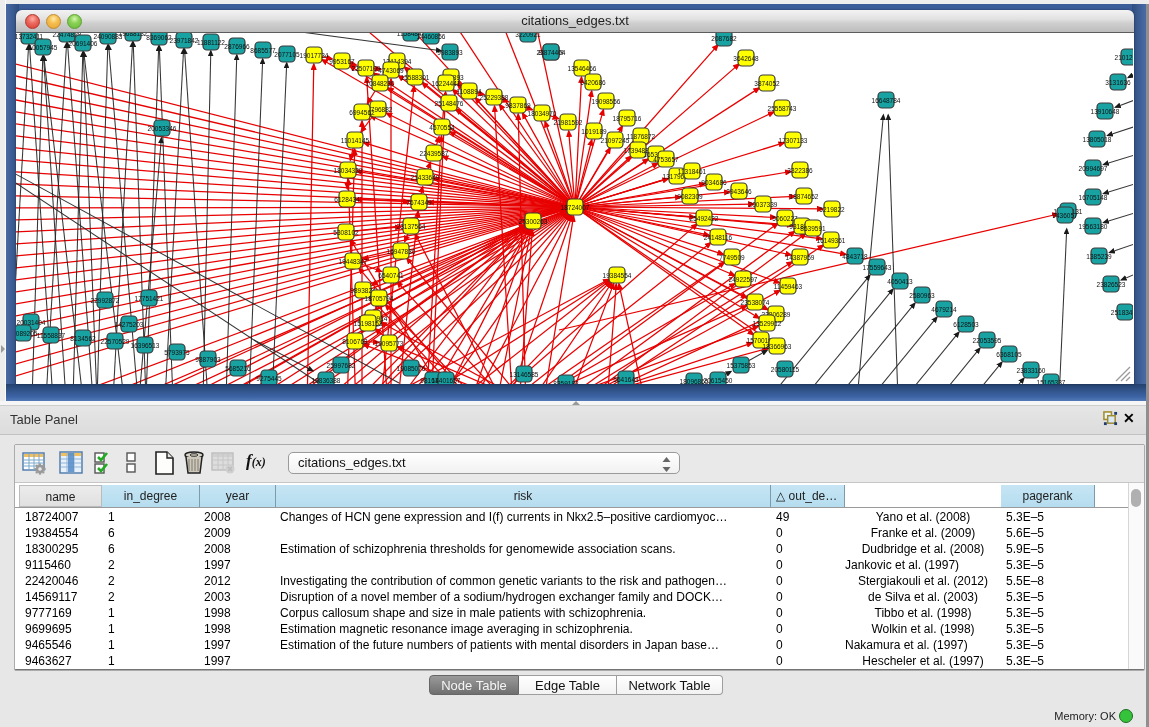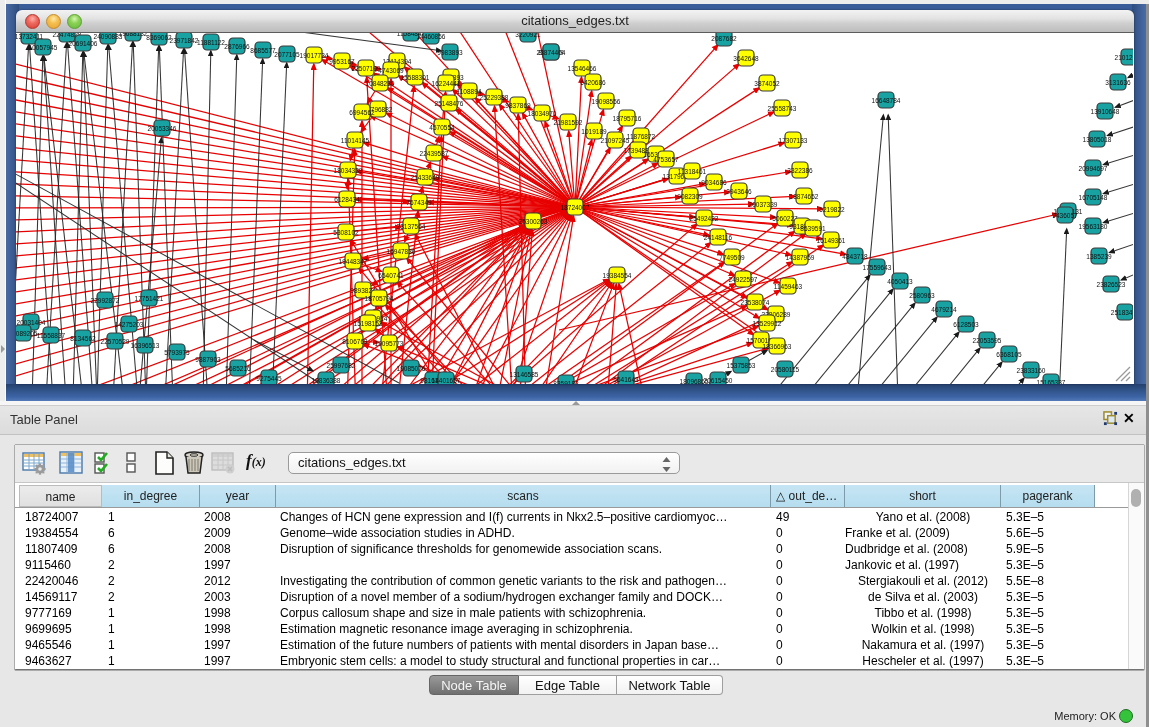--- a/index.html
+++ b/index.html
@@ -704,51 +704,49 @@
       <svg style="position:absolute;right:8px;top:4px" width="9" height="15" viewBox="0 0 9 15">
           <path d="M4.5 0L8.5 5H0.5z" fill="#666"></path>
           <path d="M4.5 15L8.5 10H0.5z" fill="#666"></path>
         </svg>
     </div>
   </div>
   <div id="thead">
     <div class="hc" style="left:4px;width:83px;background:linear-gradient(180deg,#ececec,#e0e0e0);border:1px solid #bbb">name</div>
     <div class="hc" style="left:87px;width:98px">in_degree</div>
     <div class="hc" style="left:185px;width:76px">year</div>
-    <div class="hc" style="left:261px;width:495px">scans</div>
+    <div class="hc" style="left:261px;width:495px">risk</div>
     <div class="hc" style="left:756px;width:74px;text-align:left;padding-left:5px">△ out_de…</div>
-    <div class="hc" style="left:830px;width:156px">short</div>
     <div class="hc" style="left:986px;width:94px">pagerank</div>
   </div>
   <div id="rows">
       <div class="row" style="top:1px">
         <div class="c" style="left:10px;width:75px">18724007</div>
         <div class="c" style="left:93px;width:88px">1</div>
         <div class="c" style="left:189px;width:70px">2008</div>
         <div class="c" style="left:265px;width:489px">Changes of HCN gene expression and I(f) currents in Nkx2.5–positive cardiomyoc…</div>
         <div class="c" style="left:761px;width:67px">49</div>
         <div class="c" style="left:830px;width:156px;text-align:center">Yano et al. (2008)</div>
         <div class="c" style="left:991px;width:88px">5.3E–5</div>
       </div>
       <div class="row" style="top:17px">
         <div class="c" style="left:10px;width:75px">19384554</div>
         <div class="c" style="left:93px;width:88px">6</div>
         <div class="c" style="left:189px;width:70px">2009</div>
-        <div class="c" style="left:265px;width:489px">Genome–wide association studies in ADHD.</div>
         <div class="c" style="left:761px;width:67px">0</div>
-        <div class="c" style="left:830px;width:156px;text-align:left">Franke et al. (2009)</div>
+        <div class="c" style="left:830px;width:156px;text-align:center">Franke et al. (2009)</div>
         <div class="c" style="left:991px;width:88px">5.6E–5</div>
       </div>
       <div class="row" style="top:33px">
-        <div class="c" style="left:10px;width:75px">11807409</div>
+        <div class="c" style="left:10px;width:75px">18300295</div>
         <div class="c" style="left:93px;width:88px">6</div>
         <div class="c" style="left:189px;width:70px">2008</div>
-        <div class="c" style="left:265px;width:489px">Disruption of significance thresholds for genomewide association scans.</div>
+        <div class="c" style="left:265px;width:489px">Estimation of schizophrenia thresholds for genomewide association scans.</div>
         <div class="c" style="left:761px;width:67px">0</div>
-        <div class="c" style="left:830px;width:156px;">Dudbridge et al. (2008)</div>
+        <div class="c" style="left:830px;width:156px;text-align:center">Dudbridge et al. (2008)</div>
         <div class="c" style="left:991px;width:88px">5.9E–5</div>
       </div>
       <div class="row" style="top:49px">
         <div class="c" style="left:10px;width:75px">9115460</div>
         <div class="c" style="left:93px;width:88px">2</div>
         <div class="c" style="left:189px;width:70px">1997</div>
         <div class="c" style="left:761px;width:67px">0</div>
         <div class="c" style="left:830px;width:156px;text-align:left">Jankovic et al. (1997)</div>
         <div class="c" style="left:991px;width:88px">5.3E–5</div>
       </div>
@@ -787,28 +785,27 @@
         <div class="c" style="left:761px;width:67px">0</div>
         <div class="c" style="left:830px;width:156px;text-align:center">Wolkin et al. (1998)</div>
         <div class="c" style="left:991px;width:88px">5.3E–5</div>
       </div>
       <div class="row" style="top:129px">
         <div class="c" style="left:10px;width:75px">9465546</div>
         <div class="c" style="left:93px;width:88px">1</div>
         <div class="c" style="left:189px;width:70px">1997</div>
         <div class="c" style="left:265px;width:489px">Estimation of the future numbers of patients with mental disorders in Japan base…</div>
         <div class="c" style="left:761px;width:67px">0</div>
-        <div class="c" style="left:830px;width:156px;text-align:center">Nakamura et al. (1997)</div>
+        <div class="c" style="left:830px;width:156px;">Nakamura et al. (1997)</div>
         <div class="c" style="left:991px;width:88px">5.3E–5</div>
       </div>
       <div class="row" style="top:145px">
         <div class="c" style="left:10px;width:75px">9463627</div>
         <div class="c" style="left:93px;width:88px">1</div>
         <div class="c" style="left:189px;width:70px">1997</div>
-        <div class="c" style="left:265px;width:489px">Embryonic stem cells: a model to study structural and functional properties in car…</div>
         <div class="c" style="left:761px;width:67px">0</div>
         <div class="c" style="left:830px;width:156px;text-align:center">Hescheler et al. (1997)</div>
         <div class="c" style="left:991px;width:88px">5.3E–5</div>
       </div>
     </div>
   <div id="vscroll">
       <div id="vthumb"></div>
     </div>
 </div>
 <div class="abs" id="tabs">

